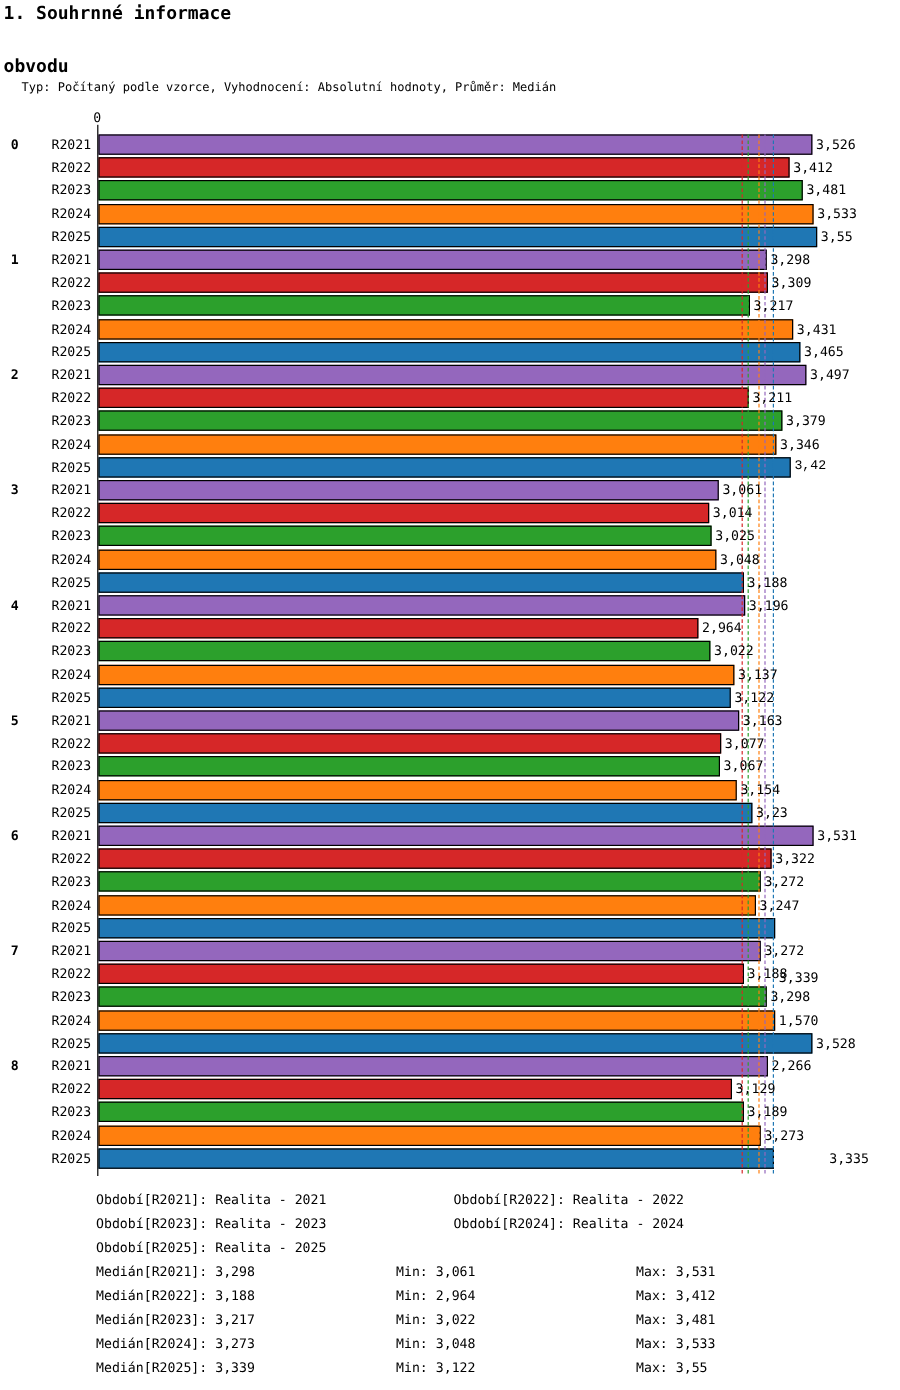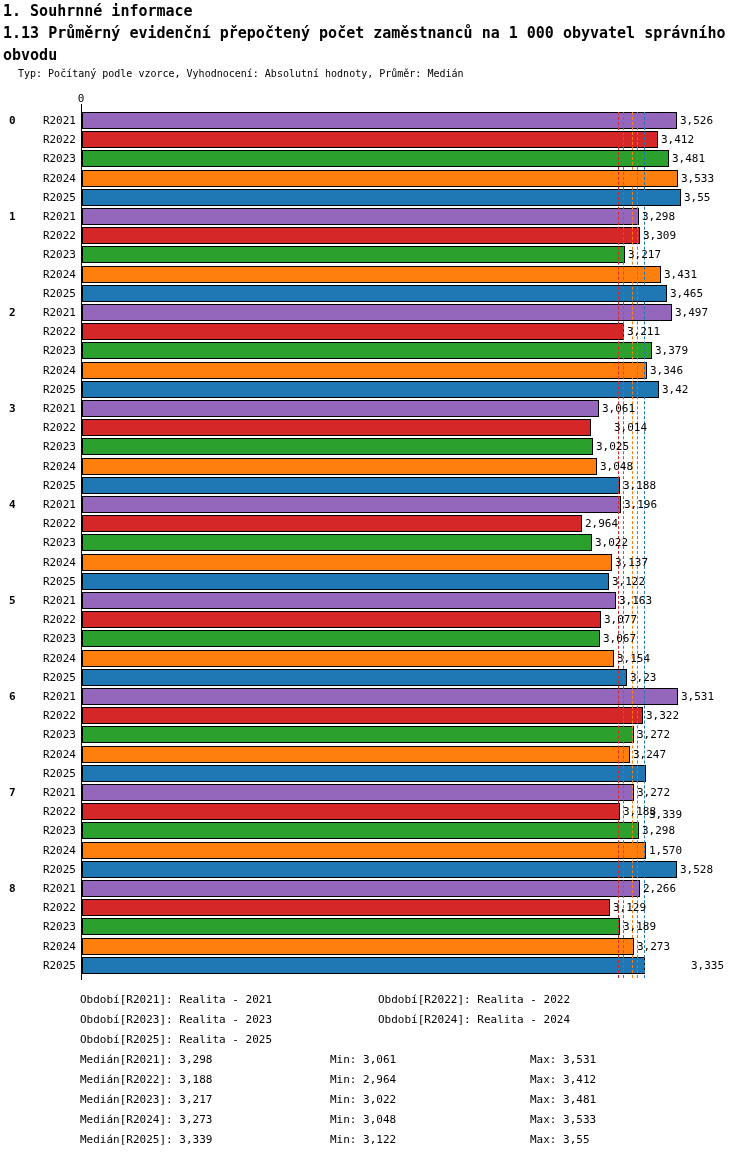--- a/index.html
+++ b/index.html
@@ -21,21 +21,20 @@
   .vlabel{position:absolute;font-size:11px;line-height:13px;white-space:pre;z-index:3;}
   .mline{position:absolute;width:0;border-left:1px dashed #000;z-index:2;}
   .leg{position:absolute;font-size:11px;line-height:13px;white-space:pre;}
 </style>
 </head>
 <body>
 
 <div id="page">
 
   <div class="title-line" style="top:1px">1. Souhrnné informace</div>
-  <div class="title-line" style="top:23px">1.13 Průměrný evidenční přepočtený počet zaměstnanců na 1 000 obyvatel správního</div>
   <div class="title-line" style="top:45px">obvodu</div>
   <div class="subtitle" style="top:67px">Typ: Počítaný podle vzorce, Vyhodnocení: Absolutní hodnoty, Průměr: Medián</div>
 
   <div id="chart-area">
     <div class="axis-zero" style="left:74px;top:92px">0</div>
     <div class="axis-line" style="left:81px;top:104px;height:876px"></div>
   <div class="glabel" style="left: 9px; top: 114px;">0</div>
       <div class="rlabel" style="left: 38px; top: 114px;">R2021</div>
       <div class="bar" style="left: 82px; top: 112px; width: 593px; background: rgb(148, 103, 189);"></div>
       <div class="vlabel" style="left: 680px; top: 114px;">3,526</div>
@@ -75,28 +74,28 @@
       <div class="bar" style="left: 82px; top: 323px; width: 540px; background: rgb(214, 39, 40);"></div>
       <div class="vlabel" style="left: 627px; top: 325px;">3,211</div>
       <div class="rlabel" style="left: 38px; top: 344px;">R2023</div>
       <div class="bar" style="left: 82px; top: 342px; width: 568px; background: rgb(44, 160, 44);"></div>
       <div class="vlabel" style="left: 655px; top: 344px;">3,379</div>
       <div class="rlabel" style="left: 38px; top: 364px;">R2024</div>
       <div class="bar" style="left: 82px; top: 362px; width: 563px; background: rgb(255, 127, 14);"></div>
       <div class="vlabel" style="left: 650px; top: 364px;">3,346</div>
       <div class="rlabel" style="left: 38px; top: 383px;">R2025</div>
       <div class="bar" style="left: 82px; top: 381px; width: 575px; background: rgb(31, 119, 180);"></div>
-      <div class="vlabel" style="left: 662px; top: 383px;">3,42</div>
+      <div class="vlabel" style="left: 662px; top: 383px; font-family: Liberation Mono, monospace;">3,42</div>
       <div class="glabel" style="left: 9px; top: 402px;">3</div>
       <div class="rlabel" style="left: 38px; top: 402px;">R2021</div>
       <div class="bar" style="left: 82px; top: 400px; width: 515px; background: rgb(148, 103, 189);"></div>
       <div class="vlabel" style="left: 602px; top: 402px;">3,061</div>
       <div class="rlabel" style="left: 38px; top: 421px;">R2022</div>
       <div class="bar" style="left: 82px; top: 419px; width: 507px; background: rgb(214, 39, 40);"></div>
-      <div class="vlabel" style="left: 594px; top: 421px; margin-left: 20px;">3,014</div>
+      <div class="vlabel" style="left: 594px; top: 421px;">3,014</div>
       <div class="rlabel" style="left: 38px; top: 440px;">R2023</div>
       <div class="bar" style="left: 82px; top: 438px; width: 509px; background: rgb(44, 160, 44);"></div>
       <div class="vlabel" style="left: 596px; top: 440px;">3,025</div>
       <div class="rlabel" style="left: 38px; top: 460px;">R2024</div>
       <div class="bar" style="left: 82px; top: 458px; width: 513px; background: rgb(255, 127, 14);"></div>
       <div class="vlabel" style="left: 600px; top: 460px;">3,048</div>
       <div class="rlabel" style="left: 38px; top: 479px;">R2025</div>
       <div class="bar" style="left: 82px; top: 477px; width: 536px; background: rgb(31, 119, 180);"></div>
       <div class="vlabel" style="left: 623px; top: 479px;">3,188</div>
       <div class="glabel" style="left: 9px; top: 498px;">4</div>

